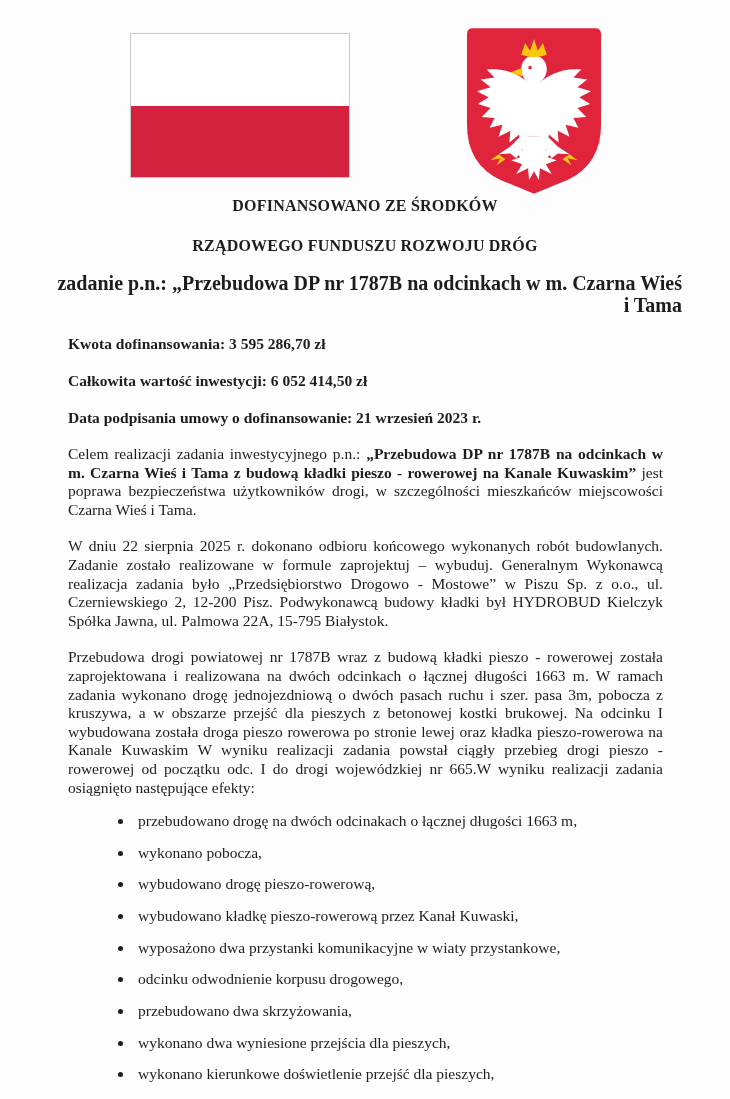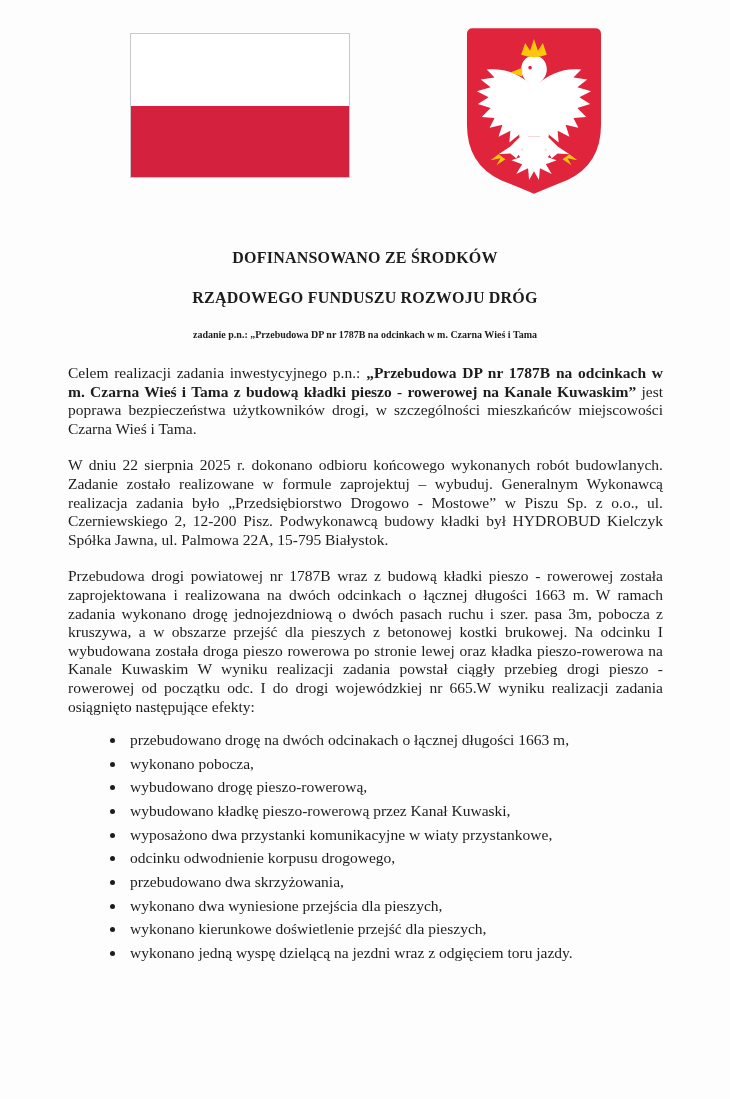--- a/index.html
+++ b/index.html
@@ -20,39 +20,39 @@
   .flag {
     margin-top: 8px; width: 220px; height: 145px;
     border: 1px solid #c8c8c8; box-sizing: border-box;
     display: flex; flex-direction: column;
   }
   .flag .flag-white { flex: 1; background: #ffffff; }
   .flag .flag-red   { flex: 1; background: #d4213d; }
   .emblem { width: 138px; height: 172px; }
 
   
-  .headings { margin-top: 52px; text-align: center; }
+  .headings { text-align: center; }
   .h-line { font-weight: bold; font-size: 16px; margin: 0 0 22px 0; letter-spacing: 0.2px; }
   .h-line2 { margin-bottom: 17px; }
-  .task-title { font-weight: bold; font-size: 10px; line-height: 22px; margin: 0 48px 14px 48px; }
+  .task-title { font-weight: bold; font-size: 20px; line-height: 22px; margin: 0 48px 14px 48px; text-align: right; }
 
   
   .content { padding: 0 67px 40px 68px; }
   .fact-line { font-weight: bold; font-size: 15.5px; margin: 19px 0 0 0; }
   .facts { margin-bottom: 14px; }
   p.para {
     font-size: 15.5px; line-height: 1.2; text-align: justify;
     margin: 18px 0 0 0;
   }
   p.para b { font-weight: bold; }
   ul.effects {
     margin: 14px 0 0 0; padding-left: 54px;
     font-size: 15.5px; line-height: 1.27;
   }
-  ul.effects li { padding-left: 4px; margin: 4px; }
+  ul.effects li { padding-left: 4px; margin: 12px; }
 </style>
 </head>
 <body>
 
 <div class="page">
 
   <div class="graphics-row">
     <div class="flag">
       <div class="flag-white"></div>
       <div class="flag-red"></div>
@@ -87,20 +87,25 @@
   <div class="headings">
     <div class="h-line">DOFINANSOWANO ZE ŚRODKÓW</div>
     <div class="h-line h-line2">RZĄDOWEGO FUNDUSZU ROZWOJU DRÓG</div>
     <div class="task-title">
       <span>zadanie p.n.: „Przebudowa DP nr 1787B na odcinkach w m. Czarna Wieś i Tama</span><br>
     </div>
   </div>
 
   <div class="content">
 
+    <div class="facts">
+      <div class="fact-line">Kwota dofinansowania: 3 595 286,70 zł</div>
+      <div class="fact-line">Całkowita wartość inwestycji: 6 052 414,50 zł</div>
+      <div class="fact-line">Data podpisania umowy o dofinansowanie: 21 wrzesień 2023 r.</div>
+    </div>
 
 
     <p class="para"><span>Celem realizacji zadania inwestycyjnego p.n.: </span><b>„Przebudowa DP nr 1787B na odcinkach w m. Czarna Wieś i Tama z budową kładki pieszo - rowerowej na Kanale Kuwaskim”</b><span> jest poprawa bezpieczeństwa użytkowników drogi, w szczególności mieszkańców miejscowości Czarna Wieś i Tama.</span></p>
 
     <p class="para">W dniu 22 sierpnia 2025 r. dokonano odbioru końcowego wykonanych robót budowlanych. Zadanie zostało realizowane w formule zaprojektuj – wybuduj. Generalnym Wykonawcą realizacja zadania było „Przedsiębiorstwo Drogowo - Mostowe” w Piszu Sp. z o.o., ul. Czerniewskiego 2, 12-200 Pisz. Podwykonawcą budowy kładki był  HYDROBUD Kielczyk Spółka Jawna, ul. Palmowa 22A, 15-795 Białystok.</p>
 
     <p class="para">Przebudowa drogi powiatowej nr 1787B wraz z budową kładki pieszo - rowerowej została zaprojektowana i  realizowana na dwóch odcinkach o łącznej długości 1663 m. W ramach zadania wykonano drogę jednojezdniową o dwóch pasach ruchu i szer. pasa 3m, pobocza z kruszywa, a w obszarze przejść dla pieszych z betonowej kostki brukowej. Na odcinku I wybudowana została droga pieszo rowerowa po stronie lewej oraz kładka pieszo-rowerowa na Kanale Kuwaskim W wyniku realizacji zadania powstał ciągły przebieg drogi pieszo - rowerowej od początku odc. I do drogi wojewódzkiej nr 665.W wyniku realizacji zadania osiągnięto następujące efekty:</p>
 
     <ul class="effects">
       <li>przebudowano drogę na dwóch odcinakach o łącznej długości 1663 m,</li>

